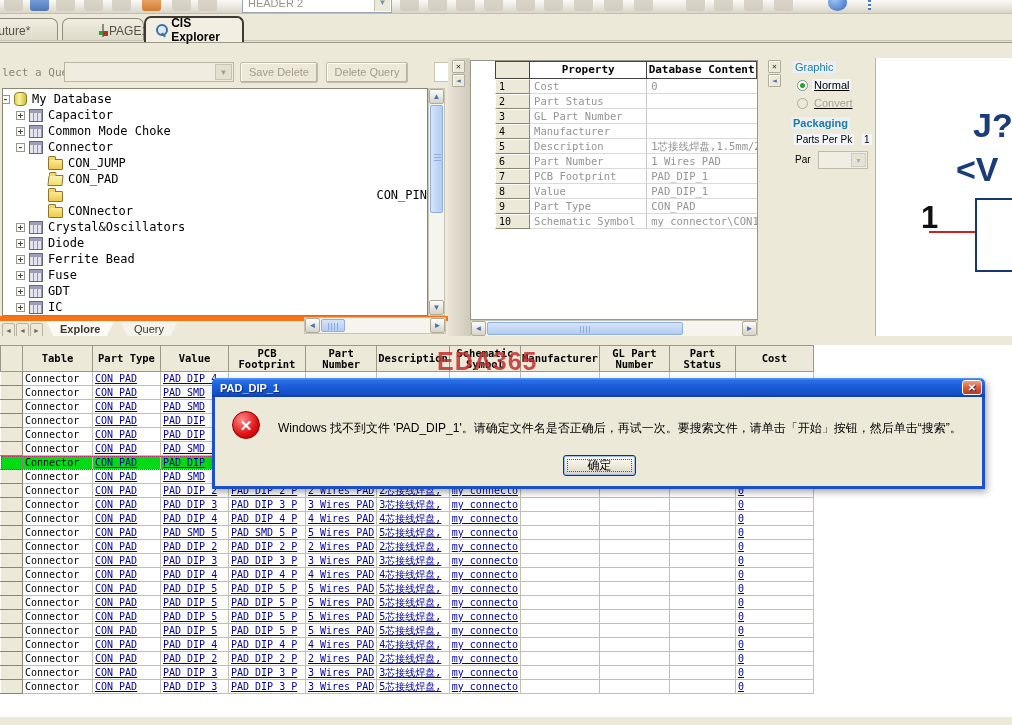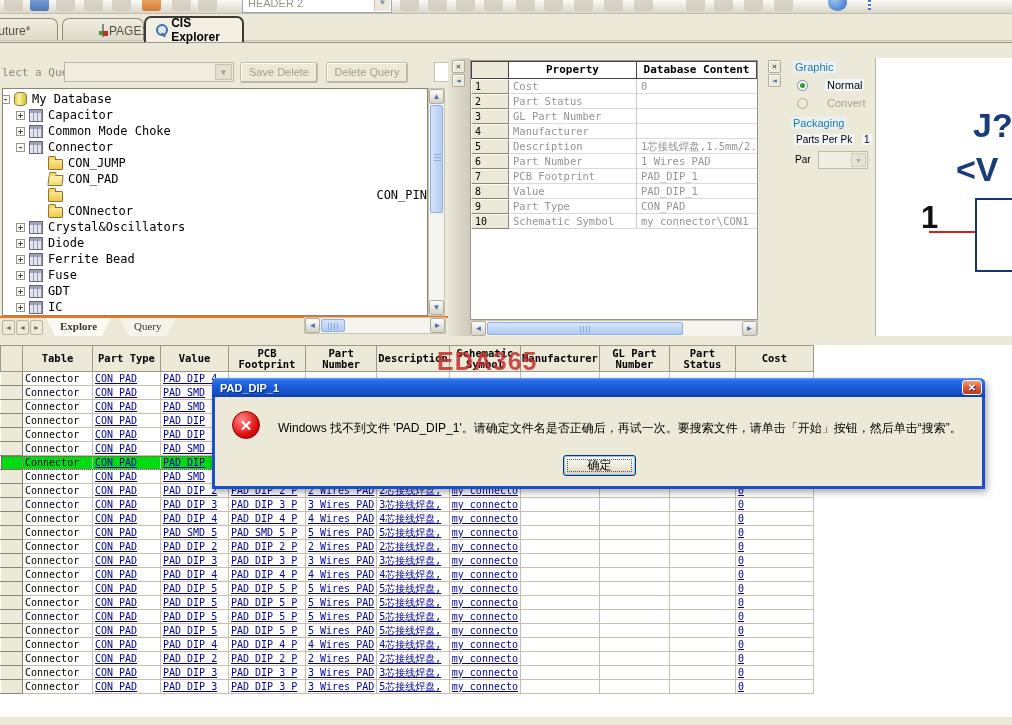--- a/index.html
+++ b/index.html
@@ -82,56 +82,56 @@
   .vsb .thumb::after{content:"";position:absolute;left:3px;top:48px;width:7px;height:8px;
     background:repeating-linear-gradient(#8cacdc 0 1px,rgba(0,0,0,0) 1px 3px);}
   .hsb{position:absolute;height:17px;background:#f5f4ee;border:1px solid #c8c4b4;}
   .hsb .thumb{position:absolute;top:1px;height:13px;border-radius:2px;
     background:linear-gradient(#d6e4f8,#b2ccf2);border:1px solid #90aede;}
   .hsb .thumb::after{content:"";position:absolute;top:3px;left:calc(50% - 5px);width:10px;height:7px;
     background:repeating-linear-gradient(90deg,#8cacdc 0 1px,rgba(0,0,0,0) 1px 3px);}
 
   
   .tabstrip{position:absolute;left:0;top:316px;width:448px;height:20px;background:#ece9d8;
-    border-top:2px solid #f97316;font-family:Liberation Serif, serif;}
+    border-top:5px solid #f97316;}
   .nav-btn{position:absolute;top:2px;width:13px;height:15px;background:#ece9d8;border:1px solid #b8b4a4;
     color:#6a675c;font-size:7px;text-align:center;line-height:14px;border-radius:2px;}
   .btab{position:absolute;top:0;height:18px;font-size:11px;color:#3a382f;line-height:17px;
     padding:0 14px;background:#f6f4ea;clip-path:polygon(9px 100%,0 0,100% 0,calc(100% - 9px) 100%);}
   .btab.active{font-weight:bold;background:#fbfaf4;}
 
   
   .pd-btn{position:absolute;width:13px;height:13px;background:#ece9d8;border:1px solid #b0ac9c;
     box-shadow:inset 1px 1px 0 #fff;font:bold 8px/11px "DejaVu Sans Mono",monospace;color:#222;
     text-align:center;border-radius:1px;}
   .pd-btn.arrow{color:#4a6fb8;}
   .divider-mid{position:absolute;left:448px;top:58px;width:22px;height:278px;
     background:linear-gradient(90deg,#e8e4d6,#cfcaba);}
   .divider-right{position:absolute;left:758px;top:58px;width:30px;height:278px;background:#ece9d8;}
 
   
   .pgrid{position:absolute;left:470px;top:60px;width:288px;height:260px;background:#fff;
     border:1px solid #9a968a;}
-  .pg-row{display:flex;height:15px;}
+  .pg-row{display:flex;height:15px;padding-left:24px;}
   .pg-row.head{height:18px;}
   .pg-c{overflow:hidden;white-space:nowrap;}
   .pg-num{width:38px;background:#ece9d8;border:1px solid;border-color:#fdfdfa #8a8674 #8a8674 #fdfdfa;
     font:10px/13px "DejaVu Sans Mono",monospace;color:#000;padding-left:3px;}
   .pg-prop{width:128px;border-right:1px solid #c9c9c9;border-bottom:1px solid #dadada;
     font:10.5px/14px "DejaVu Sans Mono",monospace;color:#949494;padding-left:4px;}
   .pg-val{width:120px;border-bottom:1px solid #dadada;
     font:10.5px/14px "DejaVu Sans Mono",monospace;color:#949494;padding-left:4px;}
   .pg-row.head .pg-num{border:1px solid #444;background:#ece9d8;}
   .pg-row.head .pg-prop,.pg-row.head .pg-val{border:1px solid #444;border-left:none;color:#000;
     font:bold 11px/16px "DejaVu Sans Mono",monospace;text-align:center;padding:0;}
 
   
   .gpanel{position:absolute;left:788px;top:58px;width:87px;height:278px;background:#ece9d8;}
   .seclabel{position:absolute;font-size:11px;color:#1f7aa0;background:#e9f1f7;padding:0 2px;}
-  .radio-row{position:absolute;display:flex;align-items:center;gap:17px;font-size:11px;}
+  .radio-row{position:absolute;display:flex;align-items:center;gap:4px;font-size:11px;text-decoration:underline;}
   .radio{width:11px;height:11px;border:1px solid #7a8ea8;border-radius:50%;background:#fff;position:relative;flex:none;}
   .radio.checked::after{content:"";position:absolute;left:2px;top:2px;width:5px;height:5px;border-radius:50%;
     background:#2ca02c;}
   .radio.disabled{background:#ece9d8;border-color:#b0ab9a;}
   .radio-label{background:#f2f5f9;padding:0 2px;}
   .radio-row.disabled .radio-label{color:#a8a295;background:none;}
   .plabel{position:absolute;font-size:10px;color:#000;background:#f2f5f9;padding:0 2px;}
   .g-combo{position:absolute;left:818px;top:151px;width:50px;height:18px;background:#f0ede2;
     border:1px solid #c0bcac;}
   .g-combo .arr{position:absolute;right:1px;top:1px;width:15px;height:14px;background:#e6e2d4;
@@ -412,21 +412,21 @@
 <div class="gpanel"></div>
 <span class="seclabel" style="left:793px;top:61px;">Graphic</span>
 <div class="radio-row" style="left:797px;top:79px;">
   <span class="radio checked"></span>
   <span class="radio-label">Normal</span>
 </div>
 <div class="radio-row disabled" style="left:797px;top:97px;">
   <span class="radio disabled"></span>
   <span class="radio-label">Convert</span>
 </div>
-<span class="seclabel" style="left:791px;top:117px;">Packaging</span>
+<span class="seclabel" style="left:791px;top:117px;font-weight:bold;">Packaging</span>
 <span class="plabel" style="left:794px;top:134px;">Parts Per Pk</span>
 <span class="plabel" style="left:862px;top:134px;">1</span>
 <span class="plabel" style="left:793px;top:154px;background:none;">Par</span>
 <div class="g-combo">
   <span class="arr">▼</span>
 </div>
 
 <div class="preview">
   <span class="refdes">J?</span>
   <span class="valtext">&lt;V</span>

